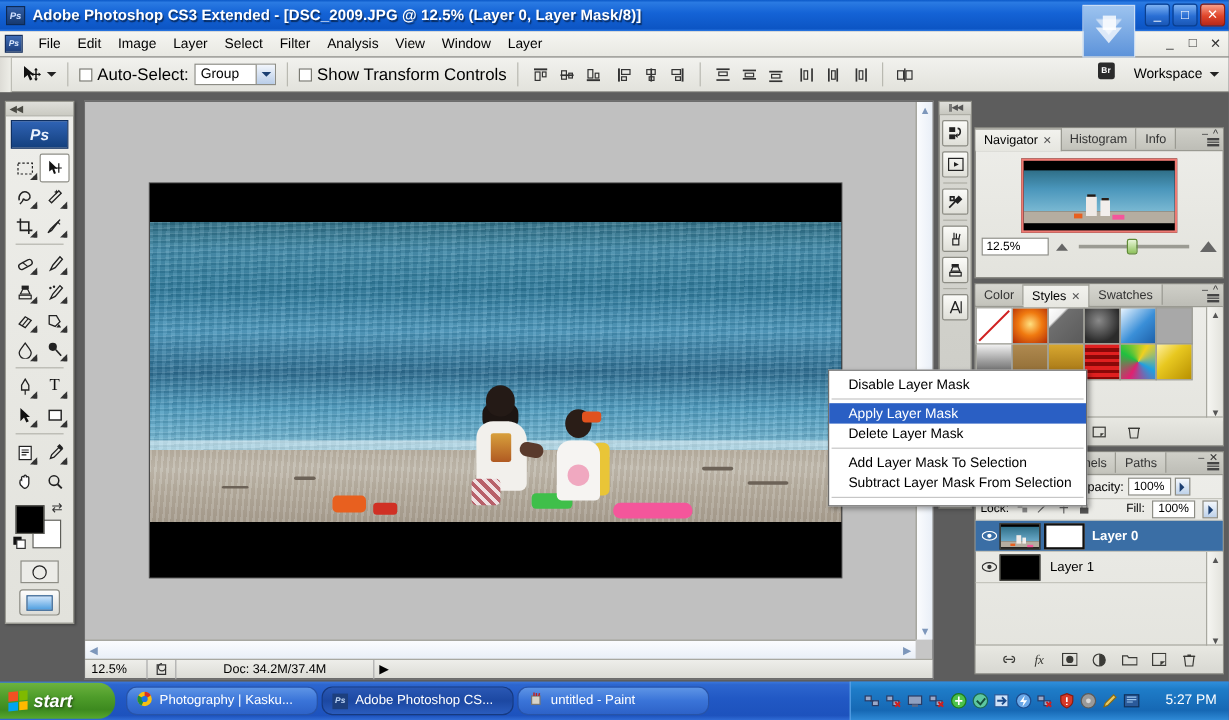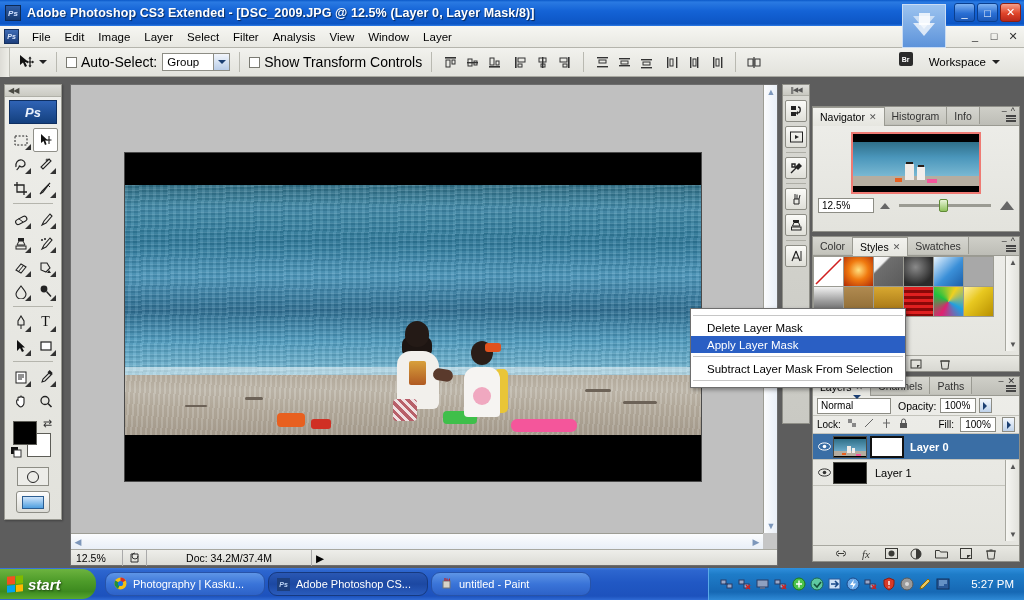--- a/index.html
+++ b/index.html
@@ -83,21 +83,21 @@
     display:inline-flex;align-items:center;width:68px;height:18px;border:1px solid #8d8d85;
     background:#fff; margin-left:5px; font-size:11.5px; padding-left:4px; position:relative;}
   .combo .arrowbox{
     position:absolute;right:0;top:0;width:16px;height:16px;
     background:linear-gradient(to bottom,#f2f6fc,#b9cde8);border-left:1px solid #8d8d85;
     display:flex;align-items:center;justify-content:center;}
   .arrow-dn{width:0;height:0;border-left:4px solid transparent;border-right:4px solid transparent;border-top:4px solid #1b3f72;}
   .align-grp{display:flex;align-items:center;gap:3px;}
   .align-btn{width:19px;height:19px;display:flex;align-items:center;justify-content:center;}
   .align-btn svg{display:block;}
-  .ws-area{position:absolute;right:24px;top:4px;display:flex;align-items:center;gap:8px;}
+  .ws-area{position:absolute;right:8px;top:4px;display:flex;align-items:center;gap:8px;}
   .br-icon{width:22px;height:20px;position:relative;}
   .br-box{width:14px;height:14px;background:#2b2b2b;color:#fff;font-size:7px;font-weight:bold;
      display:flex;align-items:center;justify-content:center;border-radius:2px;}
   .ws-label{font-size:11.5px;}
 
   
   .workspace{
     position:absolute; left:0; top:77px; width:1024px; height:491px; background:#5d5d5d;
   }
 
@@ -231,21 +231,21 @@
   .nav-bottom{display:flex;align-items:center;padding:2px 5px;gap:6px;}
   .zoom-field{width:56px;height:15px;border:1px solid #8d8d85;background:#fff;font-size:10px;
     display:flex;align-items:center;padding-left:3px;}
   .tri-sm{width:0;height:0;border-left:5px solid transparent;border-right:5px solid transparent;border-bottom:6px solid #666;}
   .tri-lg{width:0;height:0;border-left:7px solid transparent;border-right:7px solid transparent;border-bottom:9px solid #666;}
   .zoom-slider{flex:1;height:3px;background:#9b9b93;position:relative;margin:0 3px;}
   .zoom-knob{position:absolute;left:44%;top:-5px;width:9px;height:13px;
     background:linear-gradient(to bottom,#e8f5d8,#8fc25c);border:1px solid #5f8a36;border-radius:2px;}
   .styles-grid{display:flex;flex-wrap:wrap;padding:1px 0 0 1px;width:190px;}
   .sty{width:31px;height:31px;border:1px solid #9b9b93;margin:-1px 0 0 -1px;}
-  .panel-foot{position:absolute;left:0;right:0;bottom:0;height:16px;
+  .panel-foot{position:absolute;left:0;right:0;bottom:0;height:24px;
     background:linear-gradient(to bottom,#e8e8e2,#d8d8d2);border-top:1px solid #a8a8a0;
     display:flex;align-items:center;justify-content:center;gap:15px;}
   .pf-ic{width:14px;height:14px;display:flex;align-items:center;justify-content:center;color:#3a3a36;font-size:11px;}
   .p-scroll{position:absolute;right:0;top:19px;bottom:20px;width:14px;
     background:linear-gradient(to right,#f6f6f2,#e2e2dc);border-left:1px solid #a8a8a0;}
   .ps-arr{width:14px;height:13px;display:flex;align-items:center;justify-content:center;font-size:8px;color:#555;}
   .lay-opts{display:flex;align-items:center;height:20px;padding:0 4px;gap:3px;font-size:10.5px;border-bottom:1px solid #c4c4bc;}
   .blend-combo{width:74px;height:16px;border:1px solid #8d8d85;background:#fff;position:relative;font-size:10px;
     display:flex;align-items:center;padding-left:3px;}
   .num-field{width:36px;height:15px;border:1px solid #8d8d85;background:#fff;font-size:10px;
@@ -989,24 +989,26 @@
       <div class="pf-ic">
           <svg width="12" height="12">
             <path d="M2,3 h8 l-1,8 h-6 Z" fill="none" stroke="#3a3a36"></path>
             <path d="M1,3 h10 M4.5,2 h3" stroke="#3a3a36"></path>
           </svg>
         </div>
     </div>
   </div>
 
   <div class="ctxmenu">
+    <div class="ctx-item">Disable Layer Mask</div>
     <div class="ctx-sep"></div>
+    <div class="ctx-item hl">Apply Layer Mask</div>
     <div class="ctx-item">Delete Layer Mask</div>
-    <div class="ctx-item hl">Apply Layer Mask</div>
     <div class="ctx-sep"></div>
+    <div class="ctx-item">Add Layer Mask To Selection</div>
     <div class="ctx-item">Subtract Layer Mask From Selection</div>
     <div class="ctx-sep"></div>
   </div>
 
   <div class="taskbar">
     <div class="startbtn">
       <div class="flag">
         <i style="background:#f25022"></i>
           <i style="background:#7fba00"></i>
           <i style="background:#00a4ef"></i>

